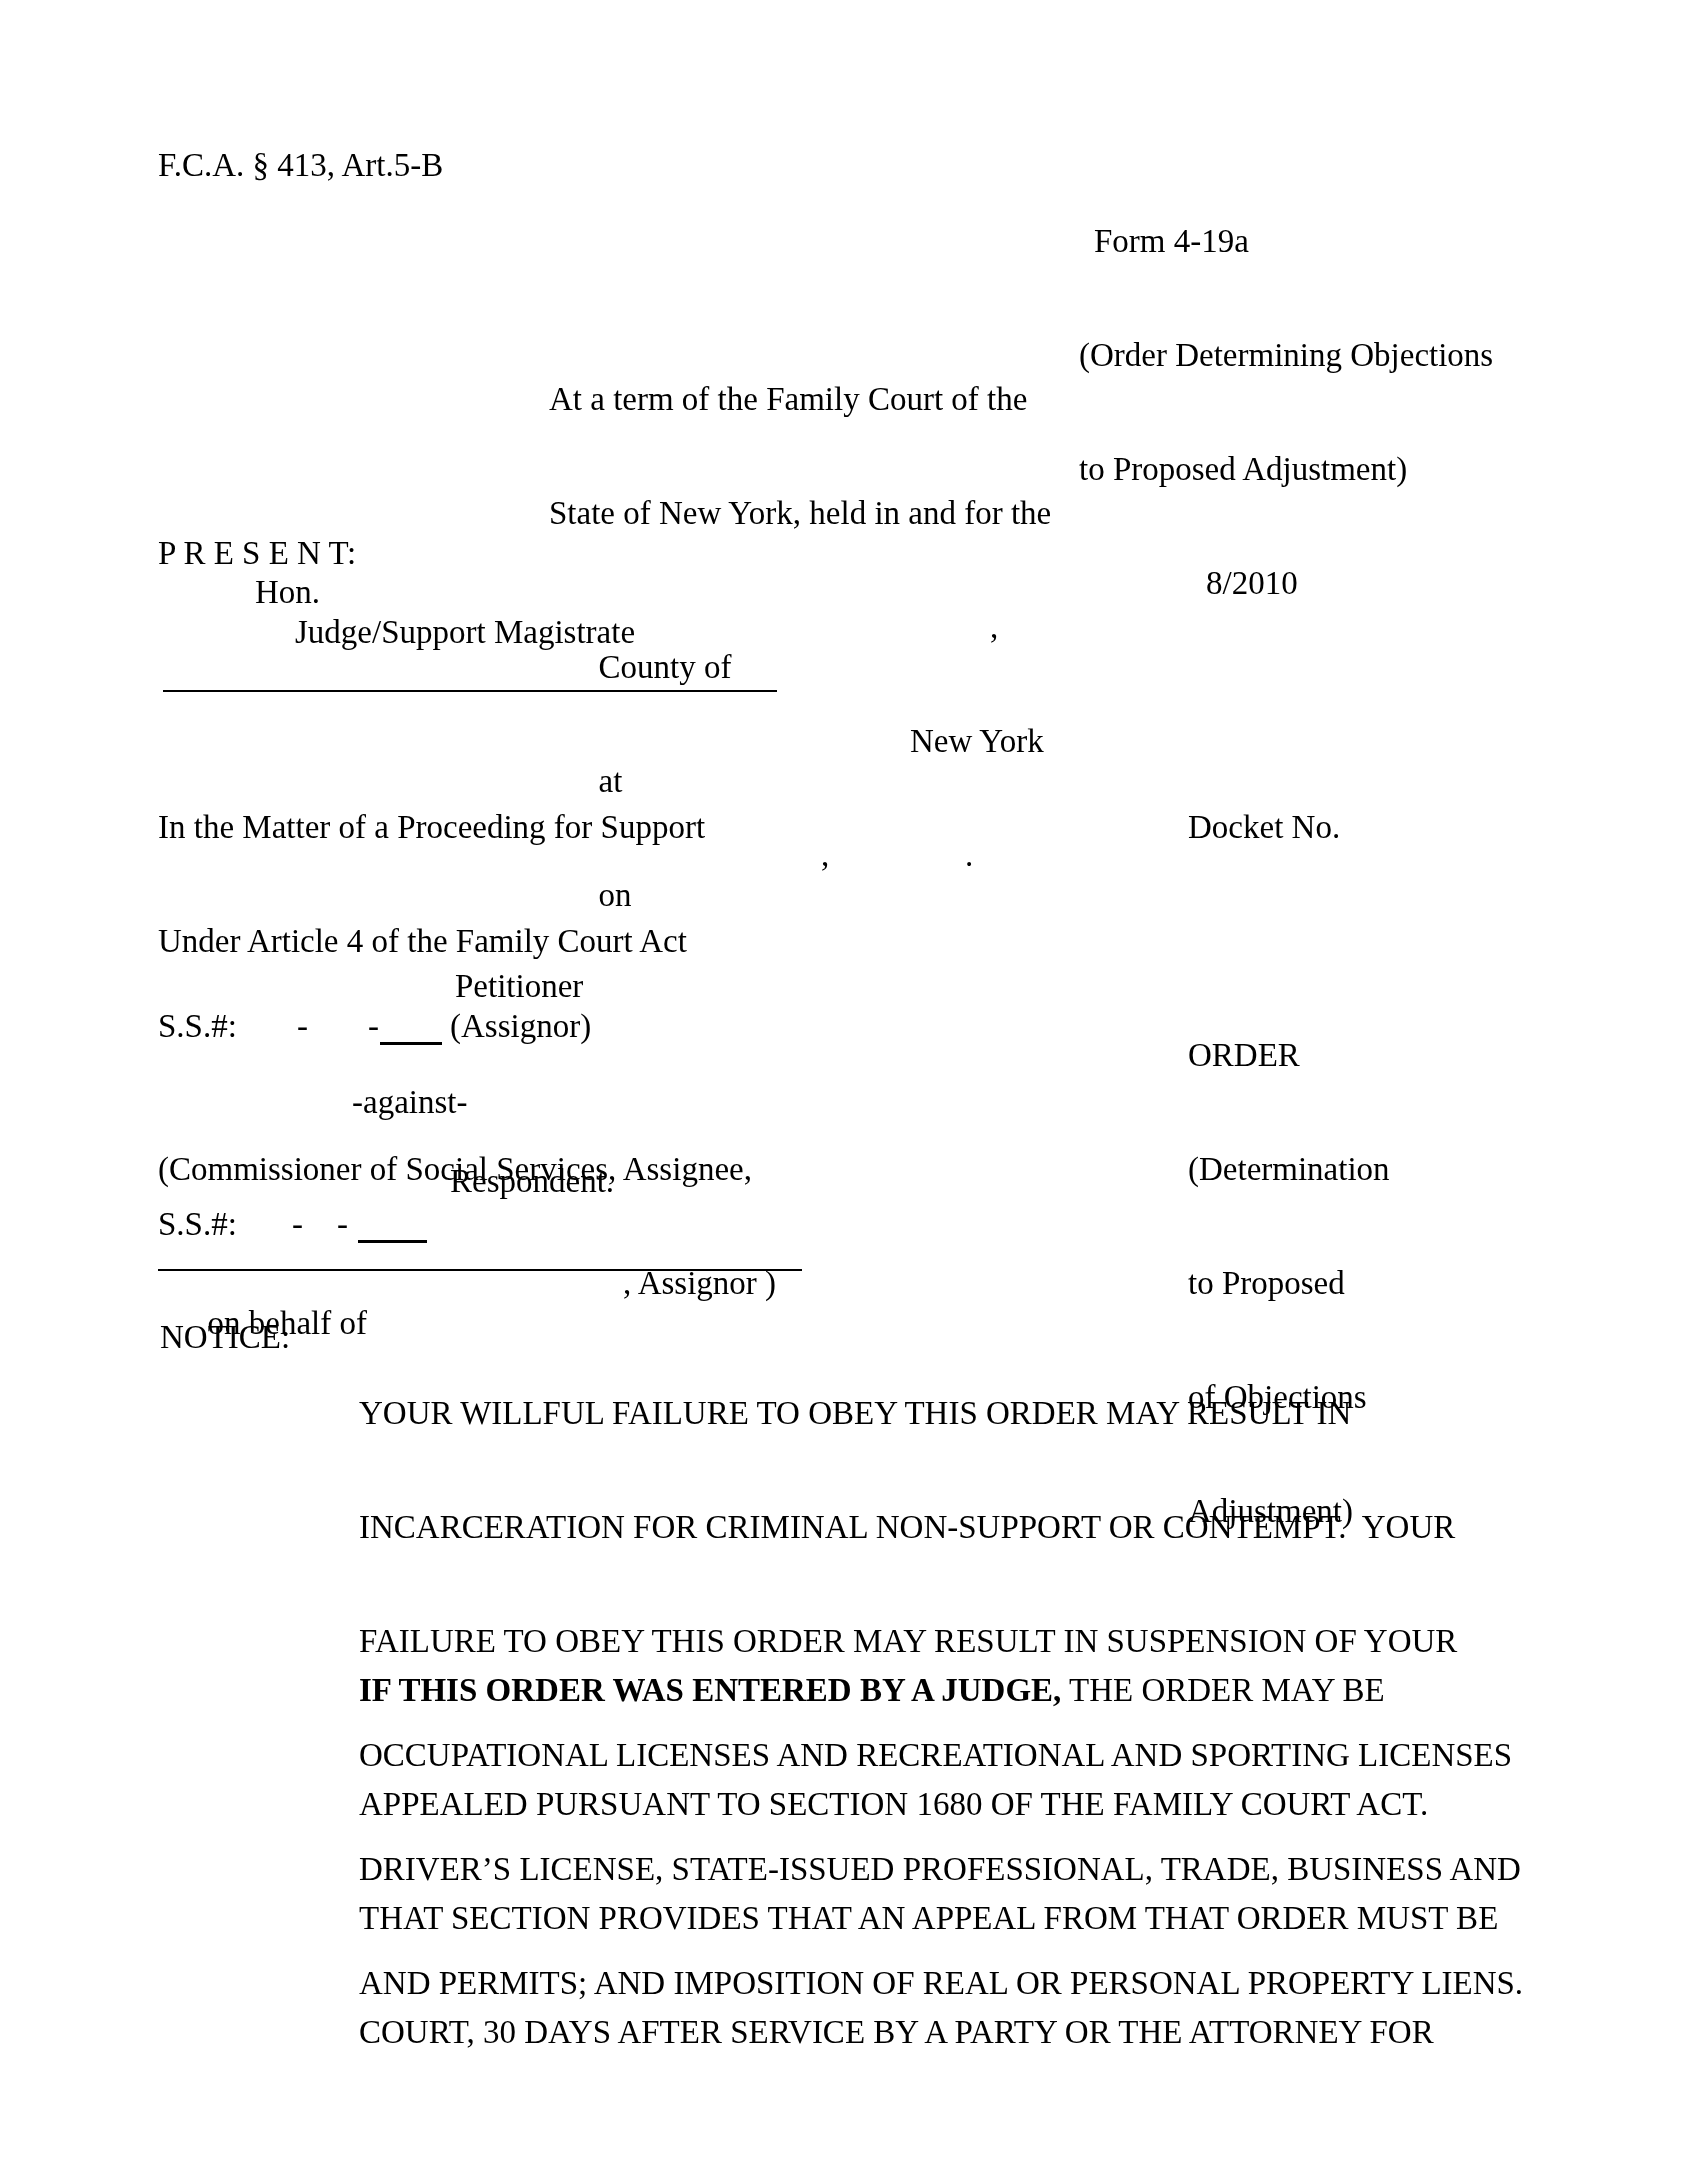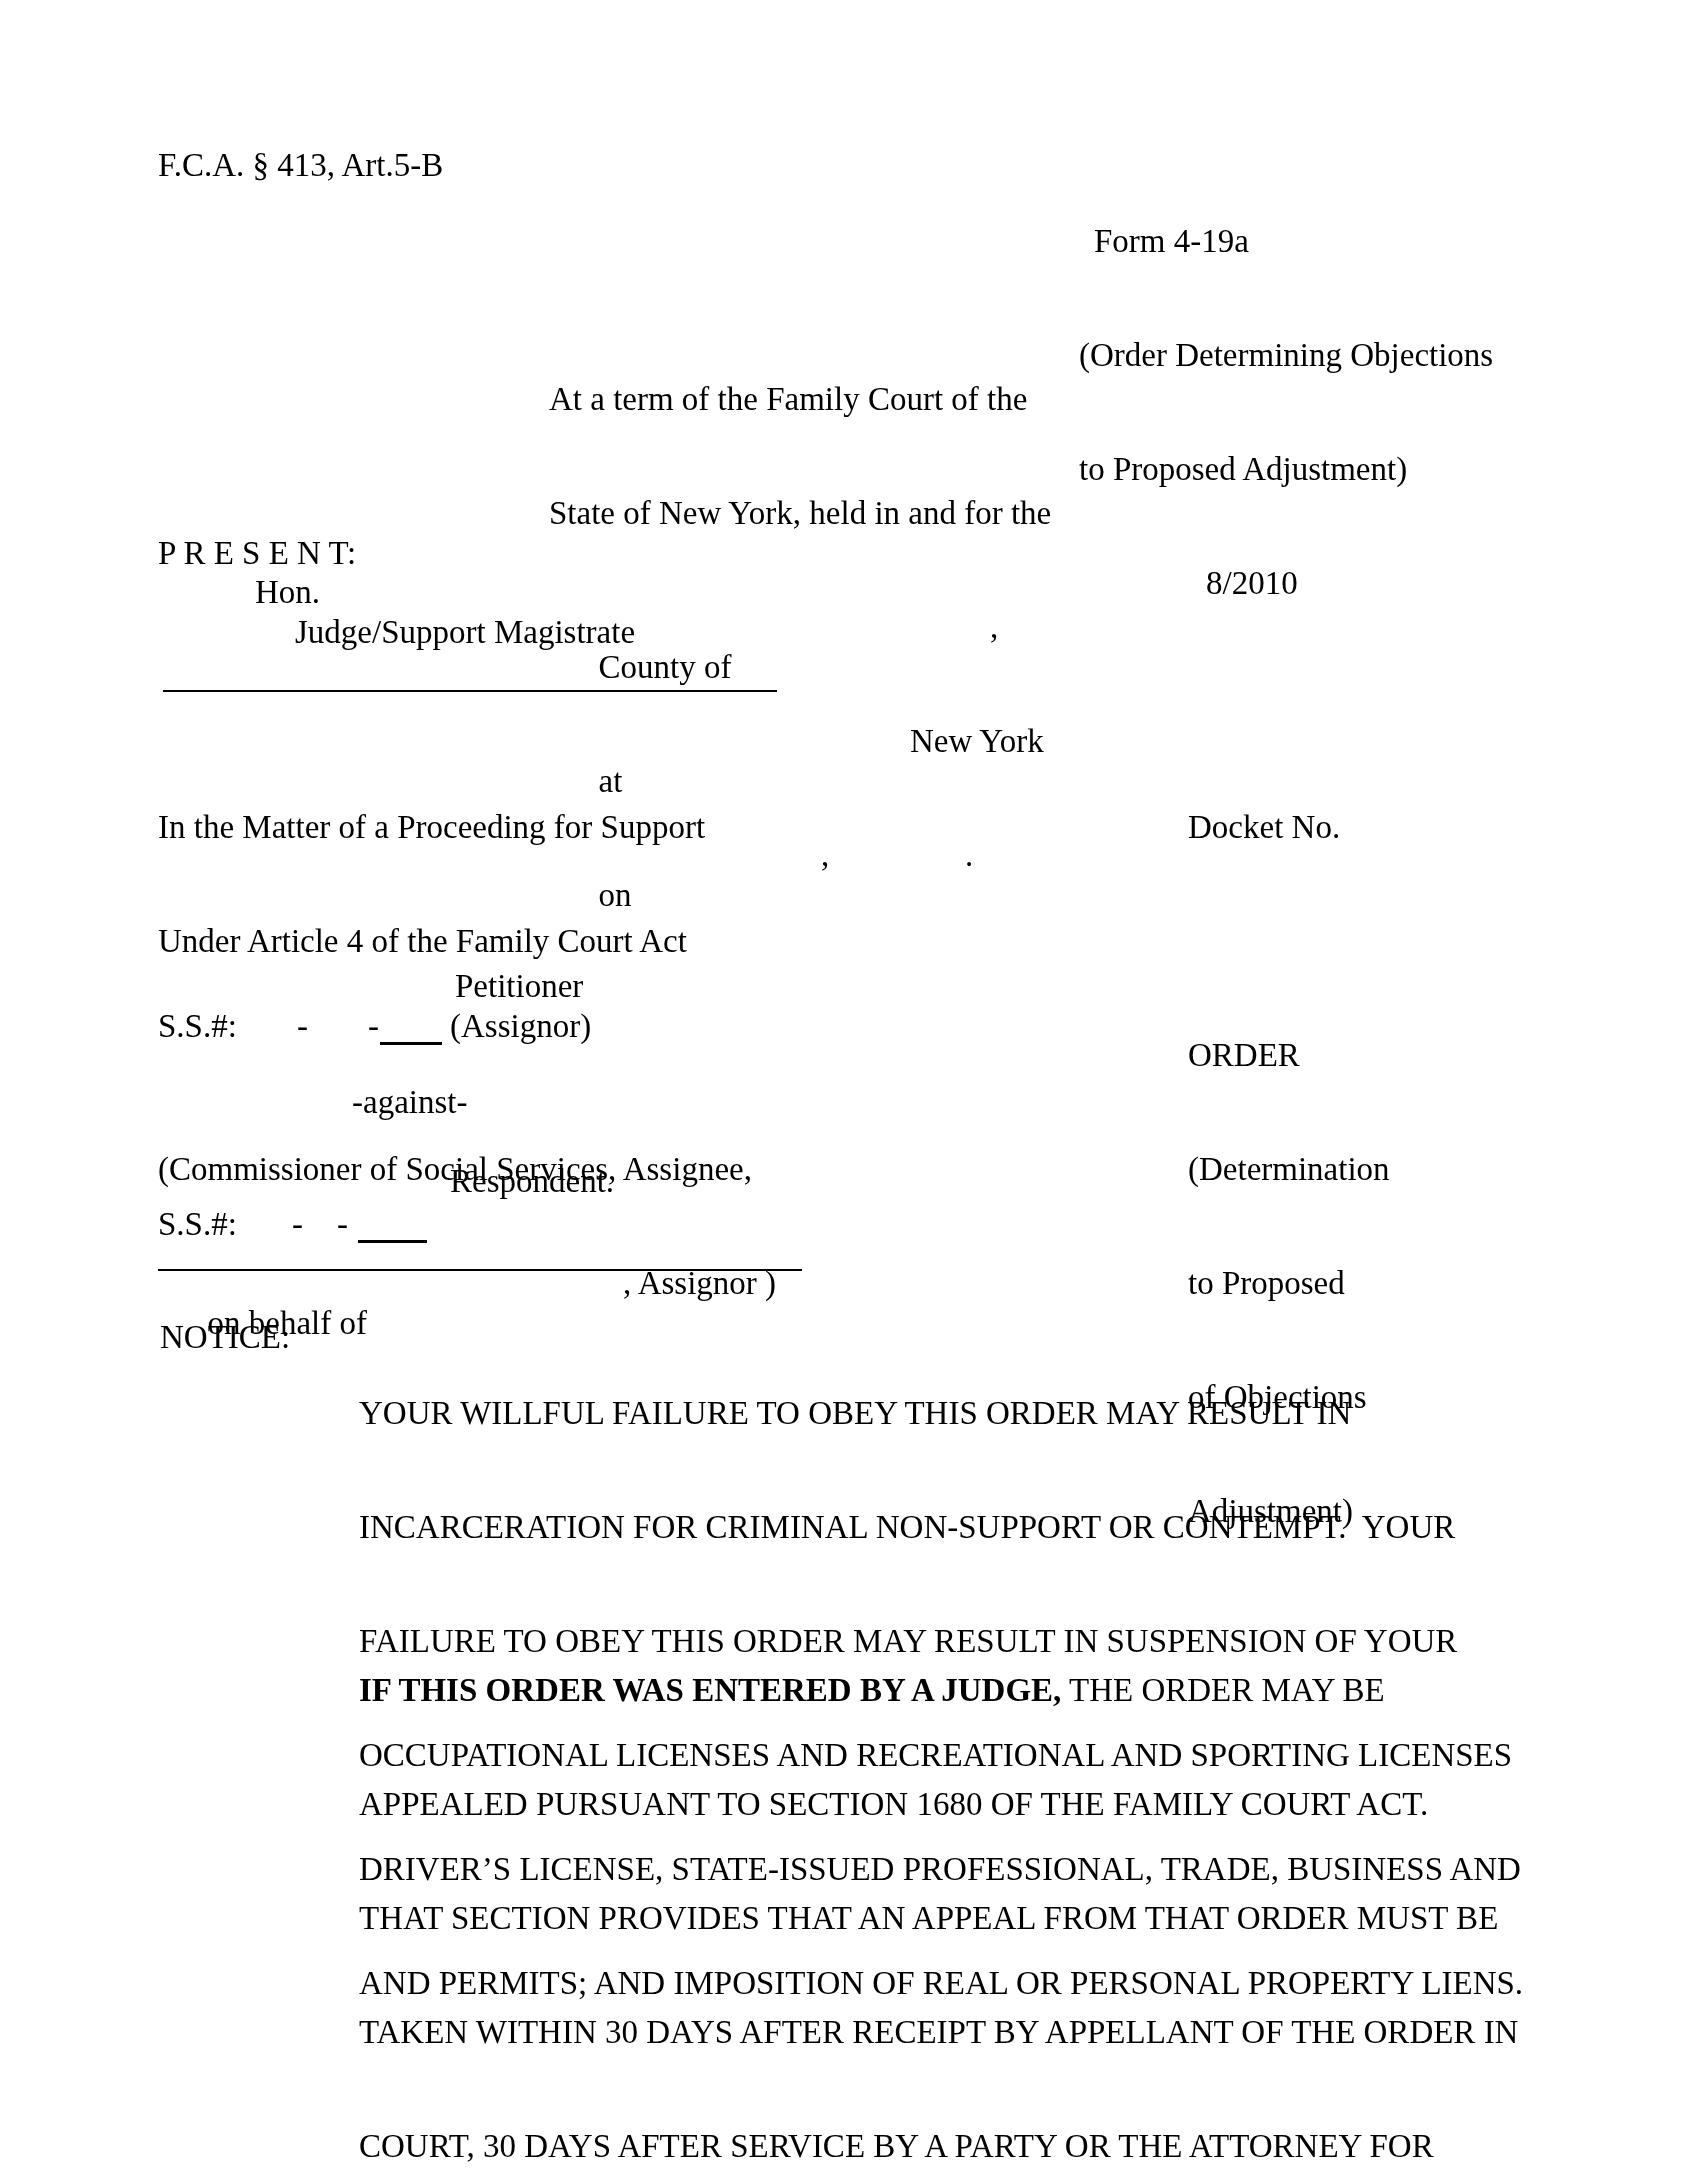--- a/index.html
+++ b/index.html
@@ -106,21 +106,20 @@
     <div>FAILURE TO OBEY THIS ORDER MAY RESULT IN SUSPENSION OF YOUR</div>
     <div>OCCUPATIONAL LICENSES AND RECREATIONAL AND SPORTING LICENSES</div>
     <div>DRIVER’S LICENSE, STATE-ISSUED PROFESSIONAL, TRADE, BUSINESS AND</div>
     <div>AND PERMITS; AND IMPOSITION OF REAL OR PERSONAL PROPERTY LIENS.</div>
   </div>
 
   <div class="abs caps-par" style="left:359px;top:1596px;width:1267px;">
     <div><span class="bold">IF THIS ORDER WAS ENTERED BY A JUDGE,</span><span> THE ORDER MAY BE</span></div>
     <div>APPEALED PURSUANT TO SECTION 1680 OF THE FAMILY COURT ACT.</div>
     <div>THAT SECTION PROVIDES THAT AN APPEAL FROM THAT ORDER MUST BE</div>
-    <div>TAKEN WITHIN 30 DAYS AFTER RECEIPT BY APPELLANT OF THE ORDER IN</div>
     <div>COURT, 30 DAYS AFTER SERVICE BY A PARTY OR THE ATTORNEY FOR</div>
     
     
     
   </div>
 
 </div>
 
 
 </body></html>

